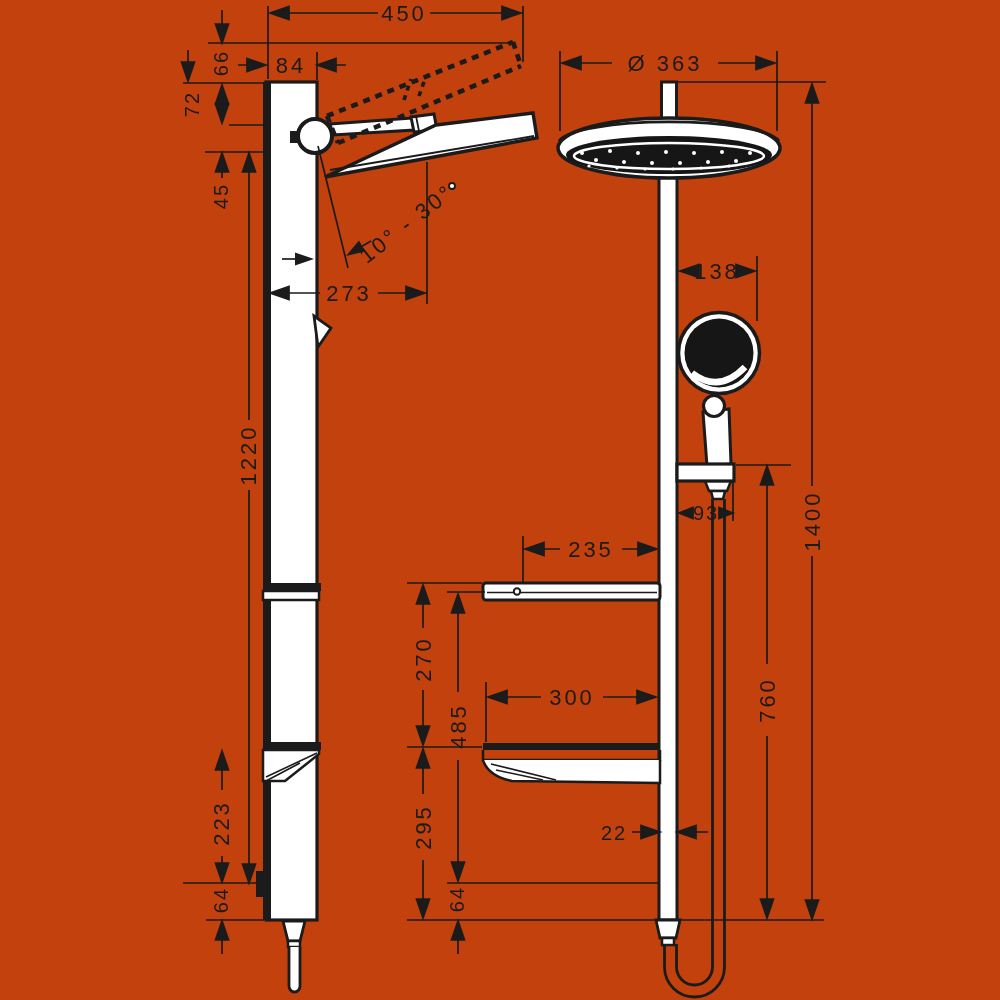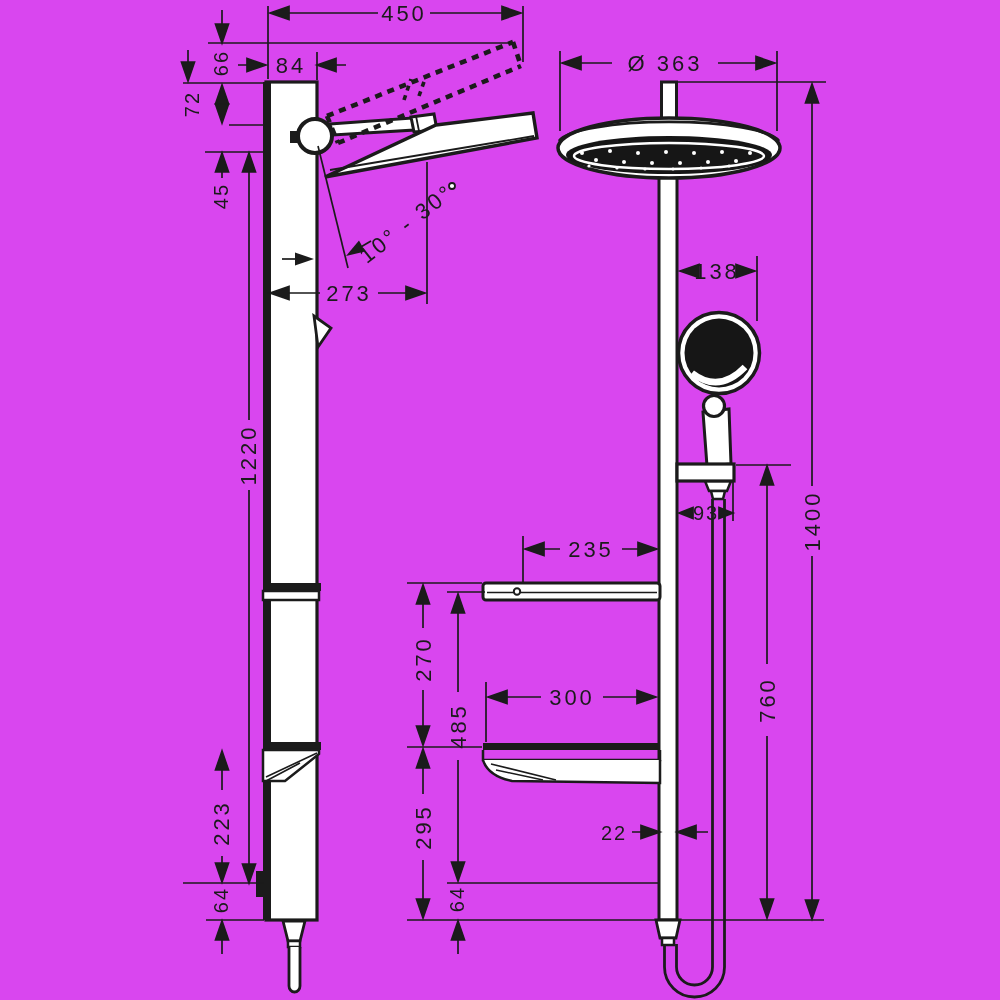--- a/index.html
+++ b/index.html
@@ -1,16 +1,16 @@
 <!DOCTYPE html>
 <html><head>
 <meta charset="utf-8">
 <style>
   html,body{margin:0;padding:0;background:#fff;}
-  .stage{position:relative;width:1000px;height:1000px;background:#d946ef;overflow:hidden;}
+  .stage{position:relative;width:1000px;height:1000px;background:#c2410c;overflow:hidden;}
   svg{display:block;}
   text{font-family:"Liberation Sans","DejaVu Sans",sans-serif;fill:#1b1b1b;}
   .dim{font-size:22px;letter-spacing:3px;}
   .dimsm{font-size:20px;letter-spacing:2px;}
 </style>
 </head>
 <body>
 
 <div class="stage">
 <svg width="1000" height="1000" viewBox="0 0 1000 1000">

